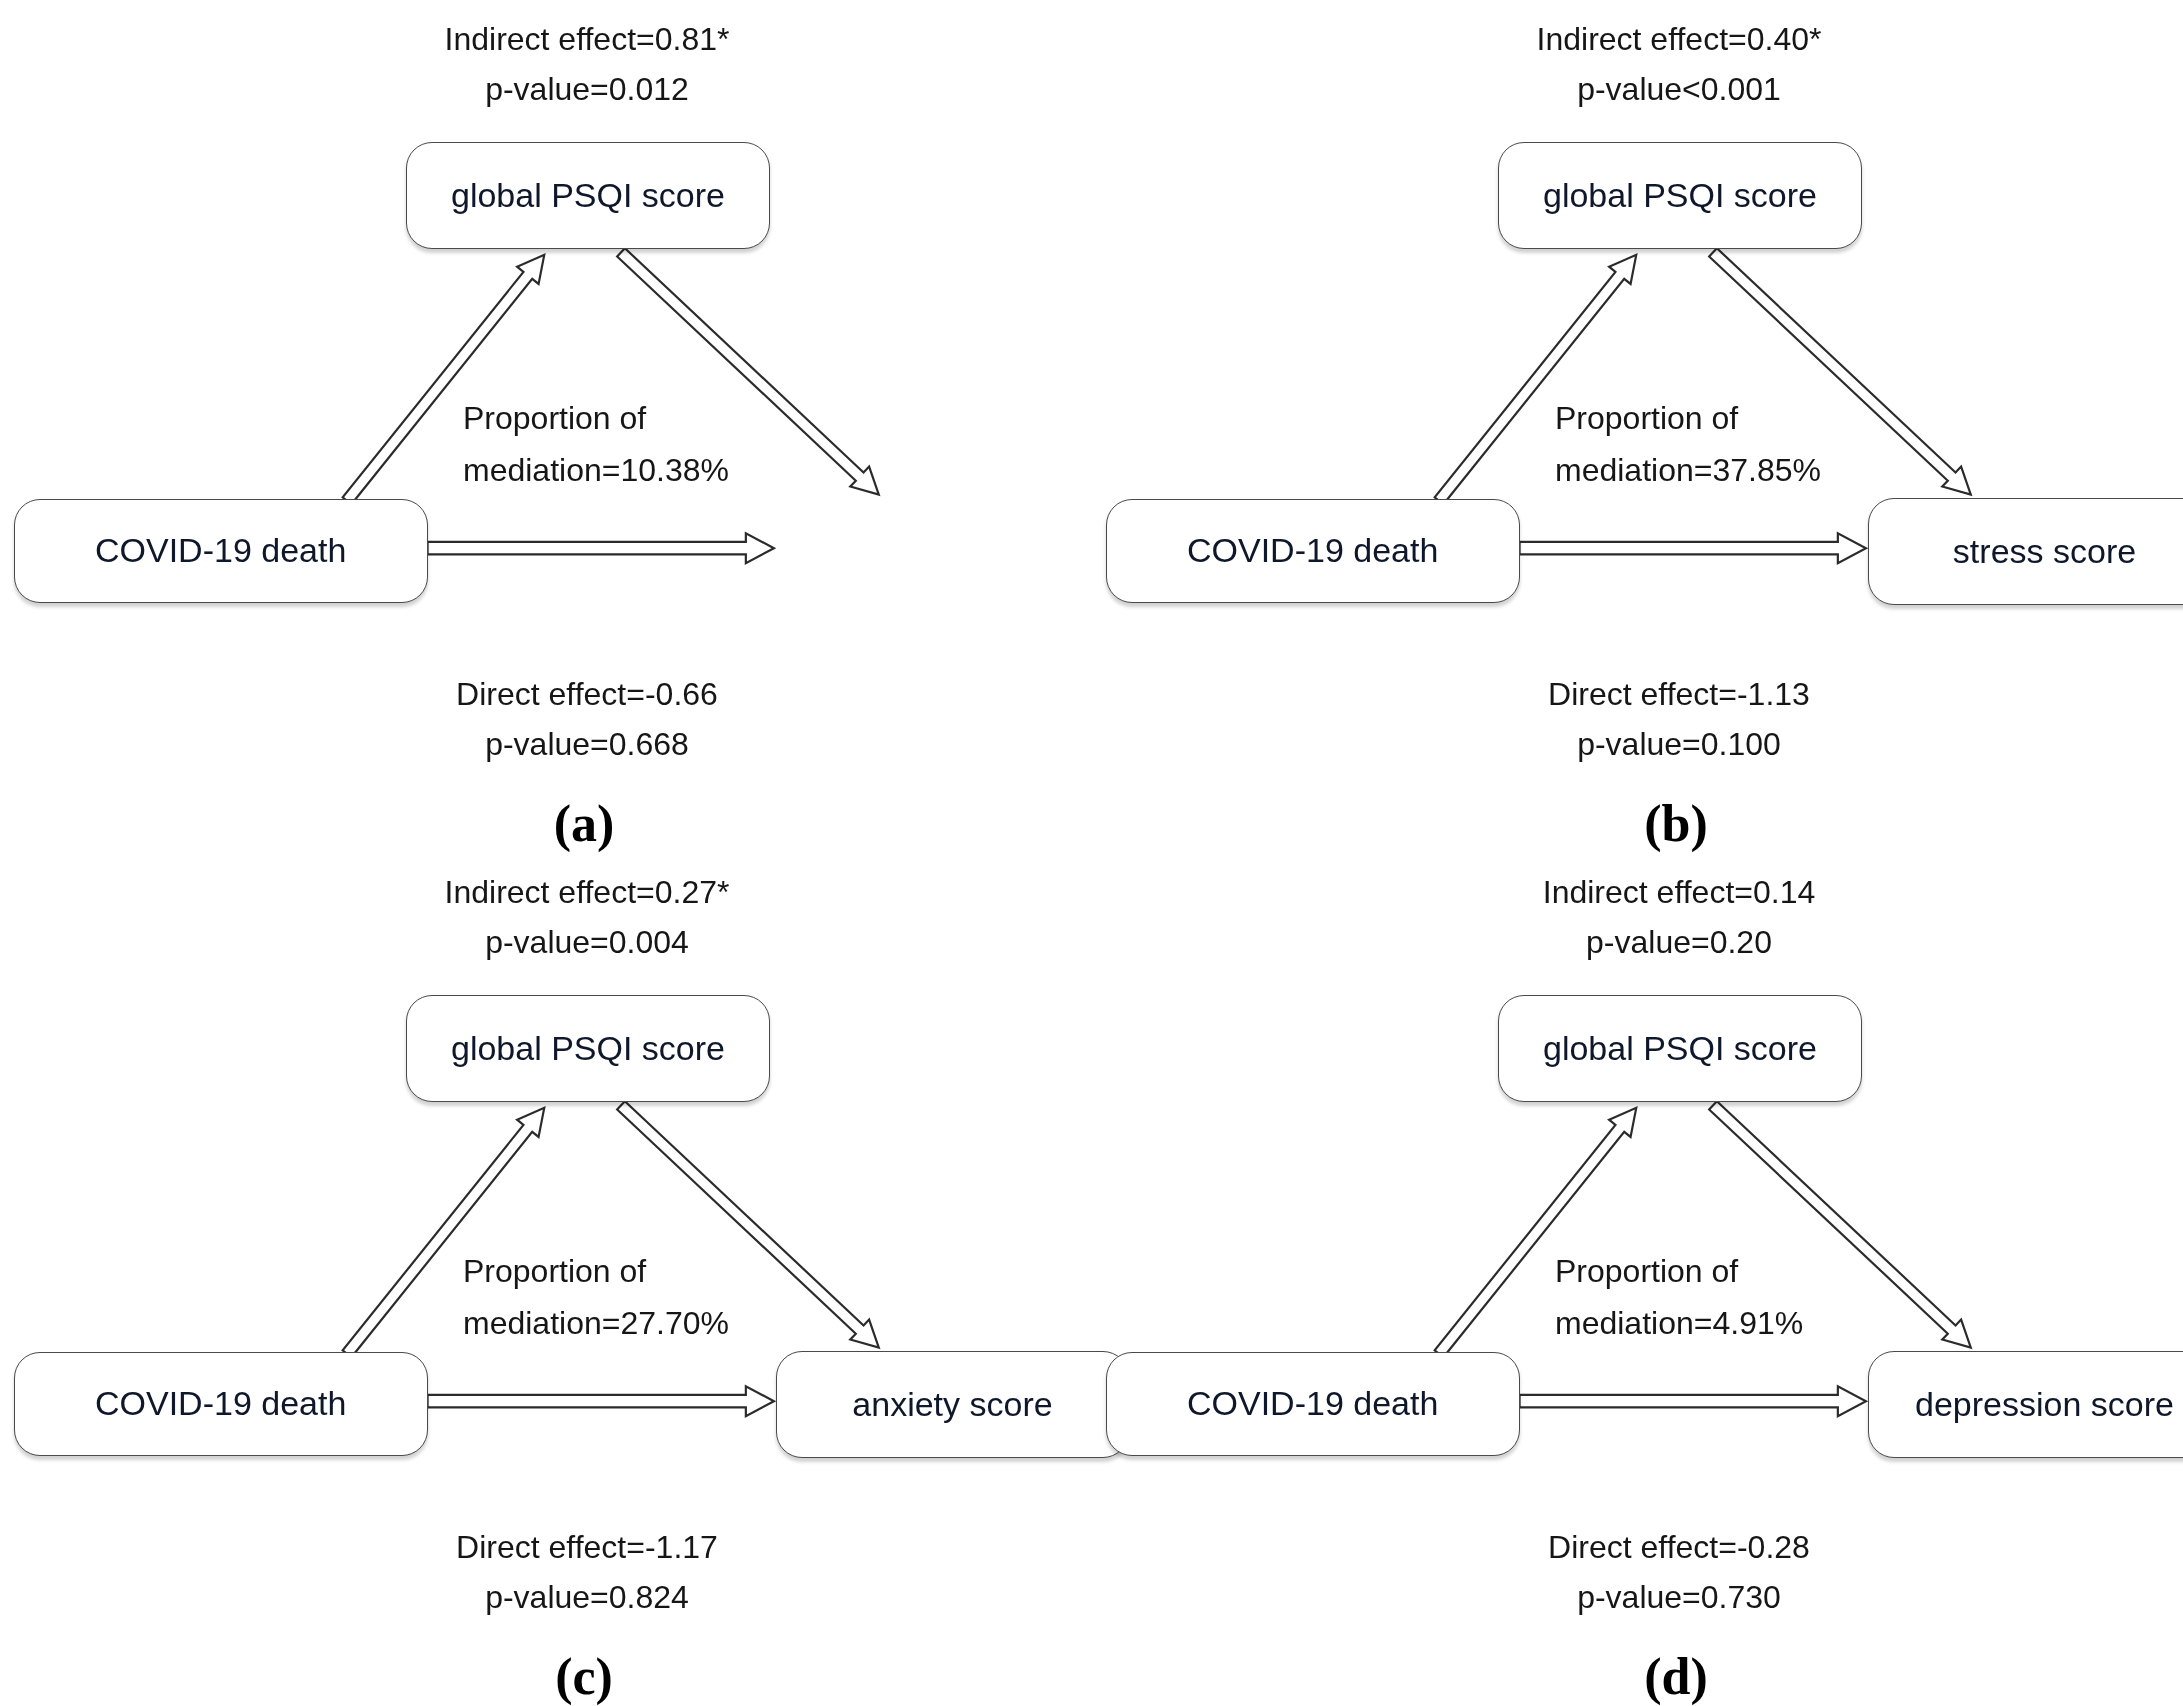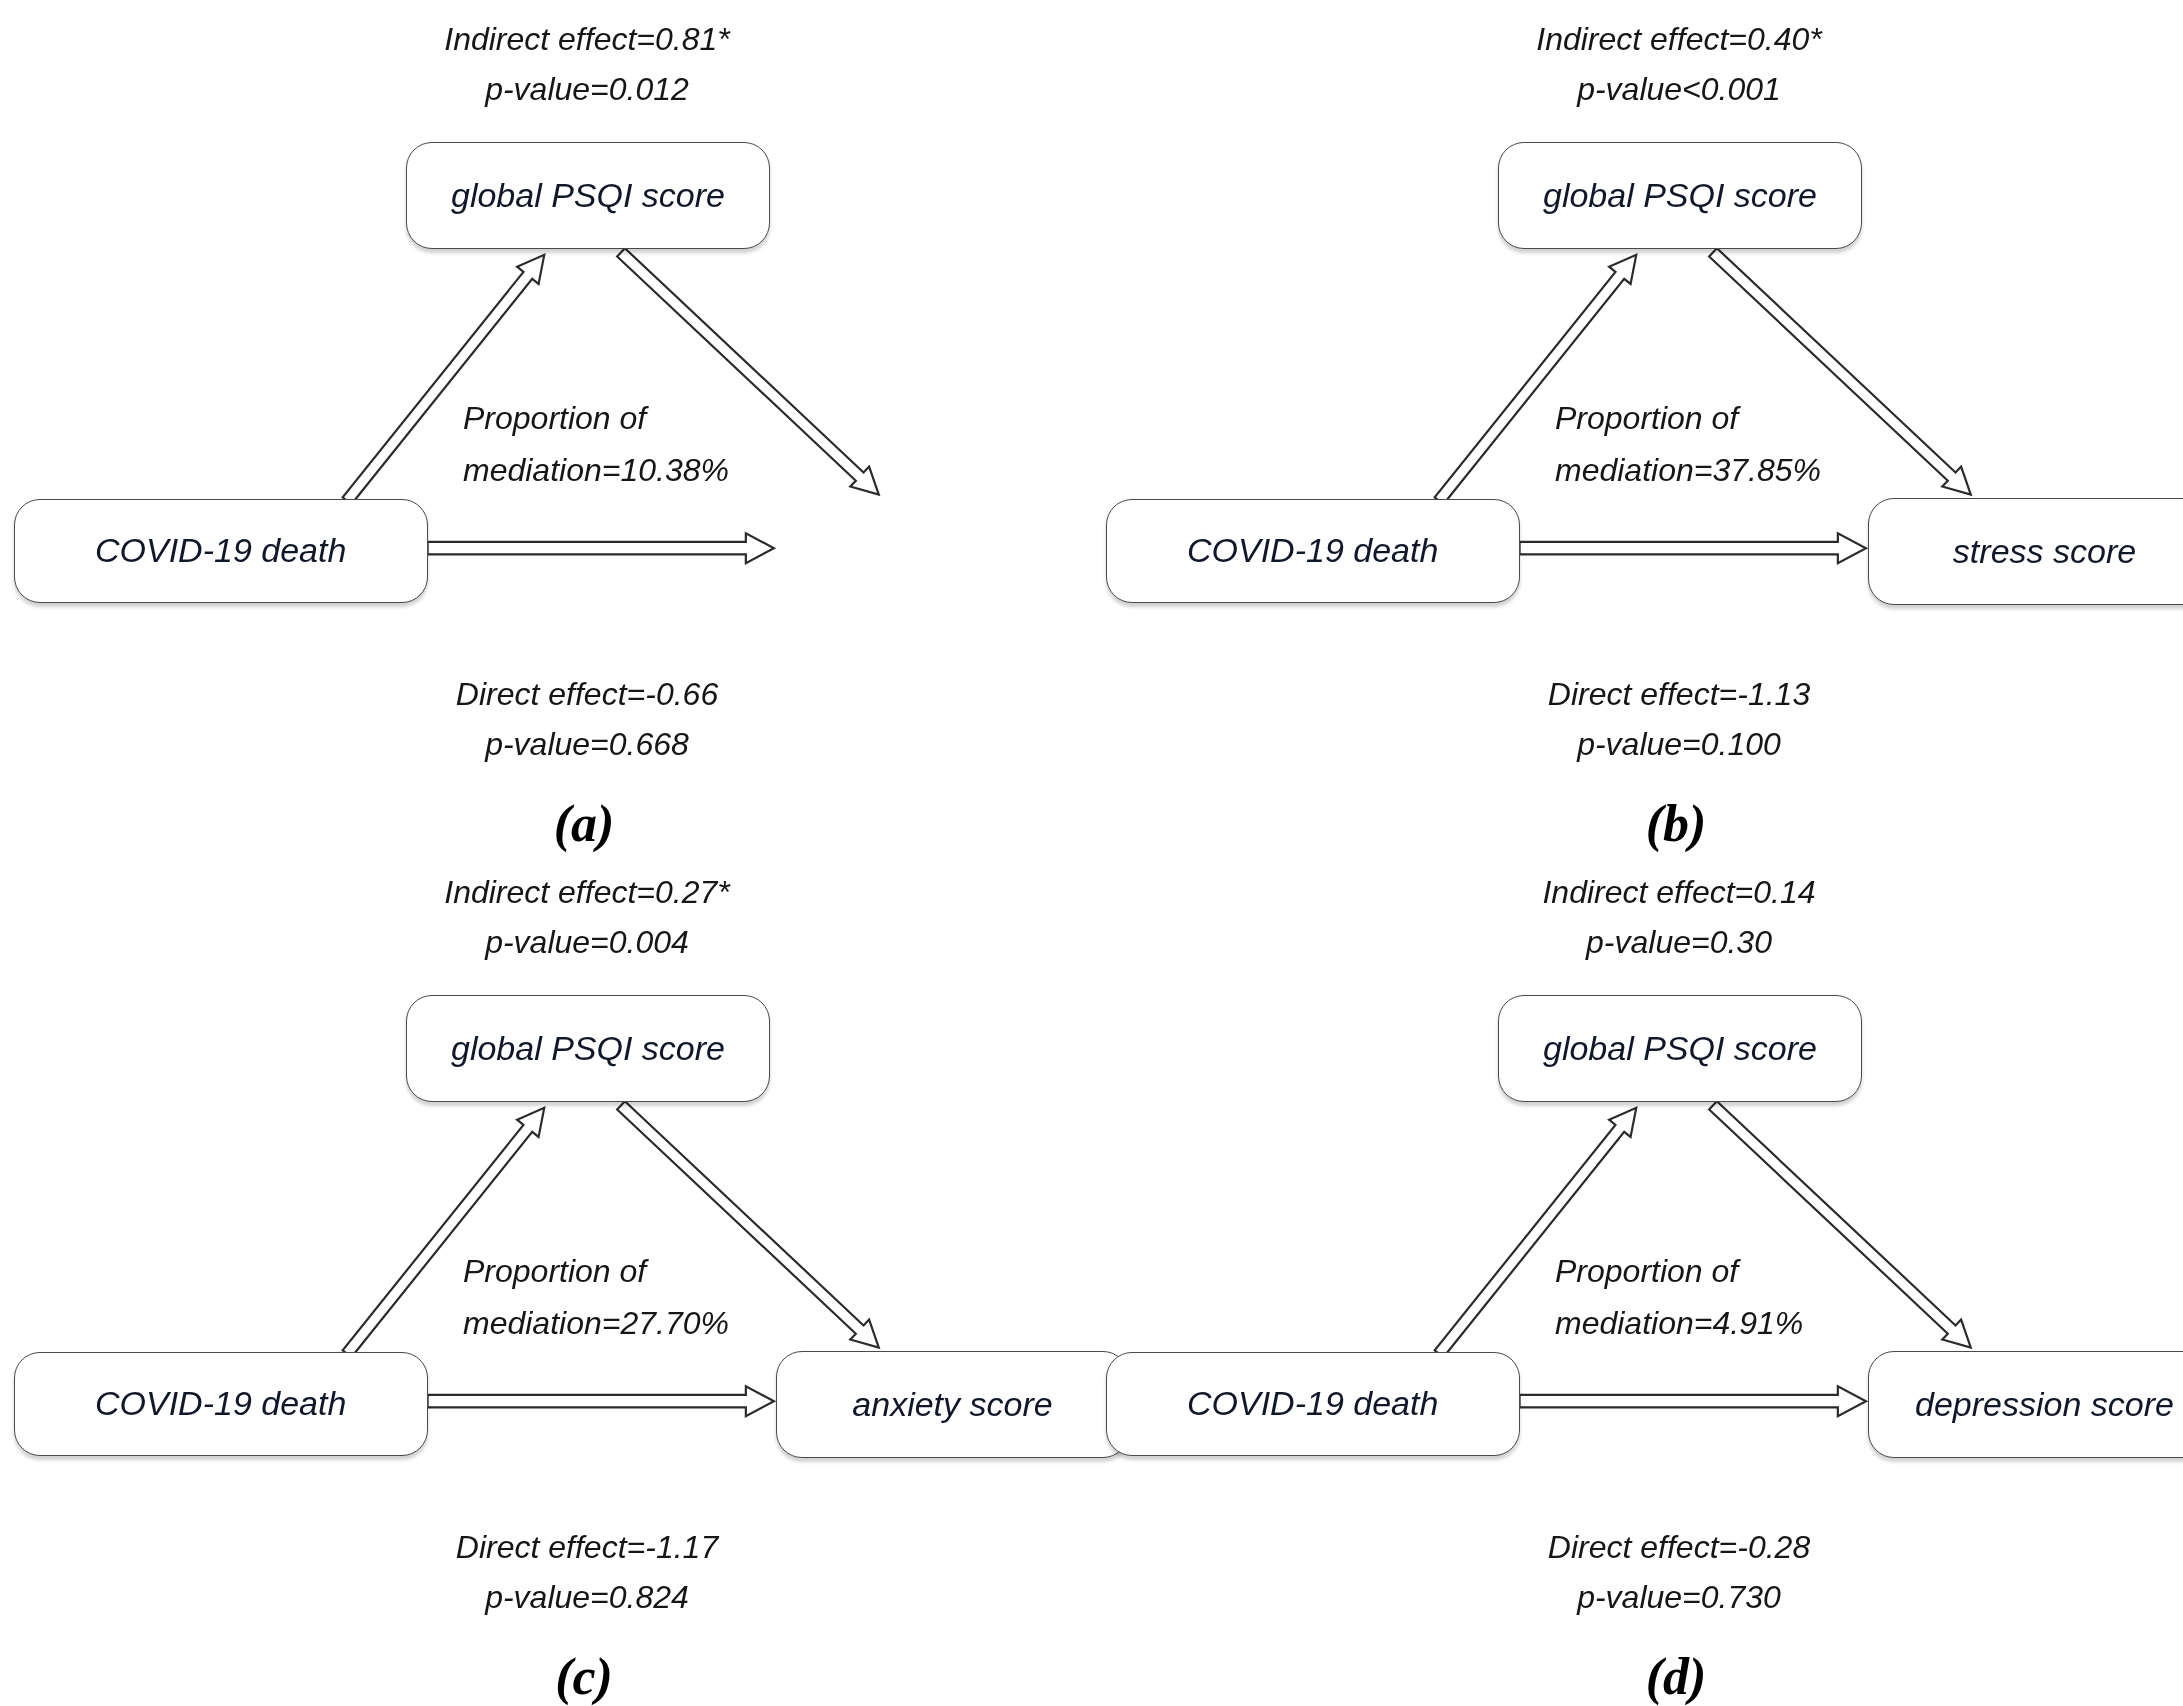--- a/index.html
+++ b/index.html
@@ -8,21 +8,20 @@
     background: #ffffff;
   }
   #figure {
     position: relative;
     width: 2183px;
     height: 1706px;
     background: #ffffff;
     font-family: "Liberation Sans", sans-serif;
     color: #1a1a1a;
     overflow: hidden;
-    font-style: italic;
   }
   .panel {
     position: absolute;
     width: 1091px;
     height: 853px;
   }
   .panel-a { left: 0;      top: 0; }
   .panel-b { left: 1092px; top: 0; }
   .panel-c { left: 0;      top: 853px; }
   .panel-d { left: 1092px; top: 853px; }
@@ -166,21 +165,21 @@
   </section>
 
   <section class="panel panel-d">
     <svg class="arrows" viewBox="0 0 1748 1366" aria-hidden="true">
       <path d="M563.0,807.6 L852.7,446.4 L862.9,454.6 L872,408 L828.5,427.0 L838.7,435.2 L549.0,796.4 Z"></path>
       <path d="M988.8,410.6 L1371.2,769.8 L1362.3,779.2 L1408,792 L1392.5,747.2 L1383.6,756.6 L1001.2,397.4 Z"></path>
       <path d="M685,888 L1195,888 L1195,902 L1240,878 L1195,854 L1195,868 L685,868 Z"></path>
     </svg>
     <div class="annot indirect centered">
       <div>Indirect effect=0.14</div>
-      <div>p-value=0.30</div>
+      <div>p-value=0.20</div>
     </div>
     <div class="node mediator">global PSQI score</div>
     <div class="annot mediation">
       <div>Proportion of</div>
       <div>mediation=4.91%</div>
     </div>
     <div class="node predictor">COVID-19 death</div>
     <div class="node outcome">depression score</div>
     <div class="annot direct centered">
       <div>Direct effect=-0.28</div>

